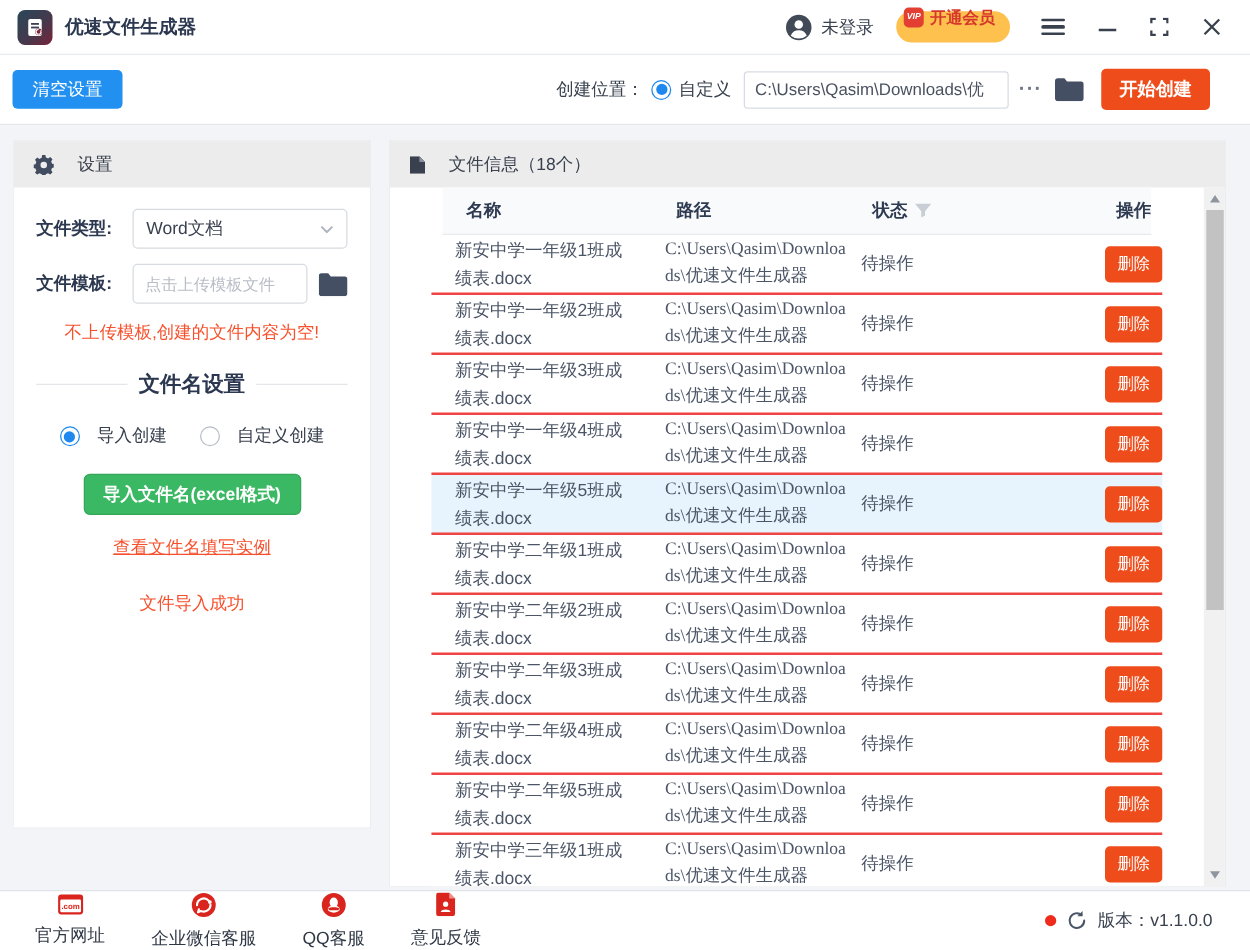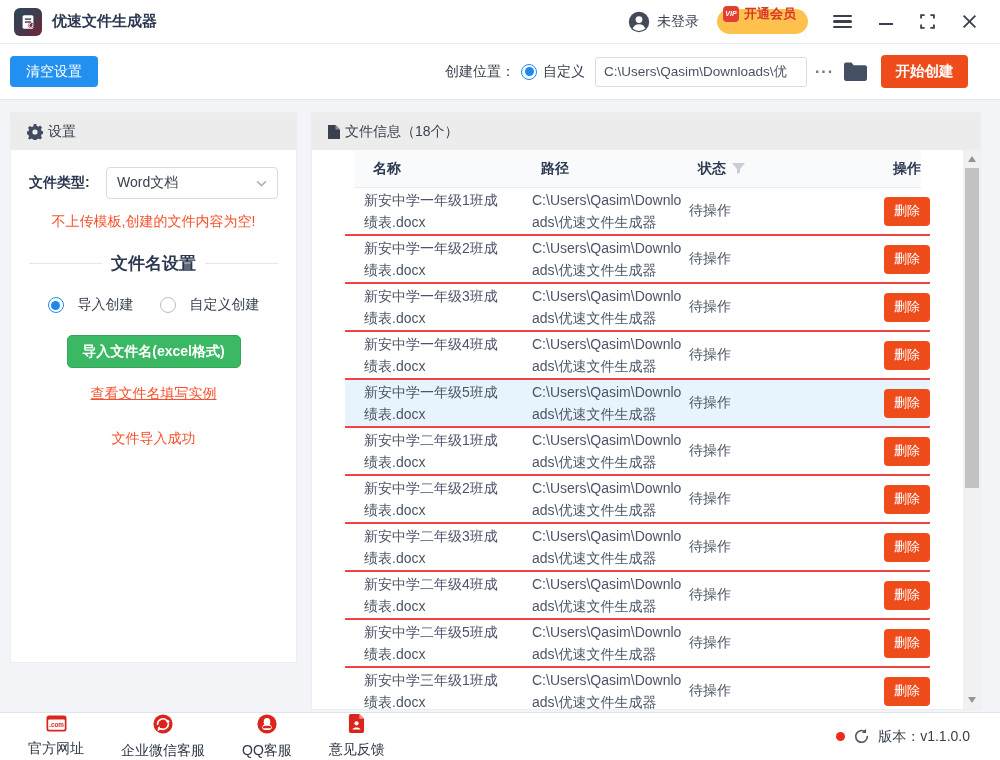--- a/index.html
+++ b/index.html
@@ -48,21 +48,21 @@
   .dots-btn { margin-left:8px; background:none; border:none; font-size:16px; font-weight:700;
     color:#6e7685; letter-spacing:1px; cursor:pointer; }
   .folder-btn { margin-left:10px; background:none; border:none; cursor:pointer; }
   .btn-start { margin-left:14px; width:87px; height:33px; background:#ee4d1b; color:#fff;
     font-size:14.5px; font-weight:700; border-radius:4px; }
 
   
   .main { flex:1 1 auto; position:relative; }
   .panel { background:#fff; border:1px solid #ebedf0; position:absolute; }
   .panel-header { height:37px; background:#ececec; display:flex; align-items:center;
-    padding:0 16px; gap:5px; font-size:14px; color:#39414f; flex:0 0 auto; }
+    padding:0 16px; gap:19px; font-size:14px; color:#39414f; flex:0 0 auto; }
 
   .left-panel { left:10px; top:12px; width:287px; height:551px; }
   .lp-body { padding:17px 18px 0; }
   .form-row { display:flex; align-items:center; margin-bottom:12px; }
   .form-label { width:77px; font-weight:700; font-size:14px; color:#2c3850; flex:0 0 auto; }
   .select-box { flex:1; height:32px; border:1px solid #d7dbe0; border-radius:4px; background:#fff;
     display:flex; align-items:center; padding:0 10px; cursor:pointer; }
   .select-value { font-size:14px; color:#39414f; flex:1; }
   .upload-input { flex:1; min-width:0; height:32px; border:1px solid #d7dbe0; border-radius:4px;
     padding:0 9px; font-size:13px; font-family:inherit; color:#4a5260; }
@@ -84,21 +84,21 @@
   .rp-body { flex:1; display:flex; min-height:0; }
   .table-area { flex:1; display:flex; flex-direction:column; min-width:0;align-items:center; }
   .thead { height:38px; background:#f9fafb; border-bottom:1px solid #e8eaee; flex:0 0 auto;
     display:grid; grid-template-columns:168px 157px 195px 1fr; align-items:center; padding-left:19px; }
   .th { font-size:14px; font-weight:700; color:#2e3b52; display:flex; align-items:center; gap:6px; }
   .tbody { flex:1; overflow:hidden; }
   .trow { height:48px; display:grid; grid-template-columns:168px 157px 195px 1fr;
     align-items:center; padding-left:19px; border-bottom:2px solid #ef4444; background:#fff; }
   .trow.highlight { background:#e8f4fd; }
   .cell-name { width:142px; font-size:14px; color:#4b5566; line-height:22px; word-break:break-all; }
-  .cell-path { width:151px; font-size:14px; color:#4b5566; line-height:22px; word-break:break-all; }
+  .cell-path { width:151px; font-size:14px; color:#4b5566; line-height:22px; word-break:break-all;font-family:Liberation Serif, serif; }
   .cell-status { font-size:14px; color:#4b5566; }
   .btn-del { width:46px; height:29px; background:#ee4d1b; color:#fff; font-size:13px;
     border-radius:4px; border:none; cursor:pointer; }
   .vscroll { flex:0 0 17px; background:#f1f1f1; position:relative; }
   .sb-arrow { position:absolute; left:50%; transform:translateX(-50%); width:0; height:0;
     border-left:4.5px solid transparent; border-right:4.5px solid transparent; cursor:pointer; }
   .sb-up { top:6px; border-bottom:6px solid #8f959e; }
   .sb-down { bottom:6px; border-top:6px solid #8f959e; }
   .sb-thumb { position:absolute; top:18px; left:1.5px; right:1.5px; height:320px; background:#c2c2c2; cursor:grab; }
 
@@ -196,20 +196,29 @@
       <div class="form-row">
         <span class="form-label">文件类型:</span>
         <div class="select-box">
           <span class="select-value">Word文档</span>
           <span>
             <svg width="11" height="7" viewBox="0 0 10 6">
                 <path d="M1 1l4 4 4-4" stroke="#aeb4bd" stroke-width="1.5" fill="none"></path>
               </svg>
           </span>
         </div>
+      </div>
+      <div class="form-row">
+        <span class="form-label">文件模板:</span>
+        <input class="upload-input" type="text" placeholder="点击上传模板文件" style="">
+        <button class="tpl-folder">
+          <svg width="23" height="19" viewBox="0 0 22 18" fill="#454f63">
+            <path d="M0 2.5C0 1.4.9.5 2 .5h5.2l2 2.5H20c1.1 0 2 .9 2 2V16c0 1.1-.9 2-2 2H2c-1.1 0-2-.9-2-2z"></path>
+          </svg>
+        </button>
       </div>
       <div class="warn-text">不上传模板,创建的文件内容为空!</div>
       <div class="divider-heading">
         <span class="line"></span>
         <span class="txt">文件名设置</span>
         <span class="line"></span>
       </div>
       <div class="radio-row">
         <span class="radio on"></span>
         <span class="radio-label">导入创建</span>

